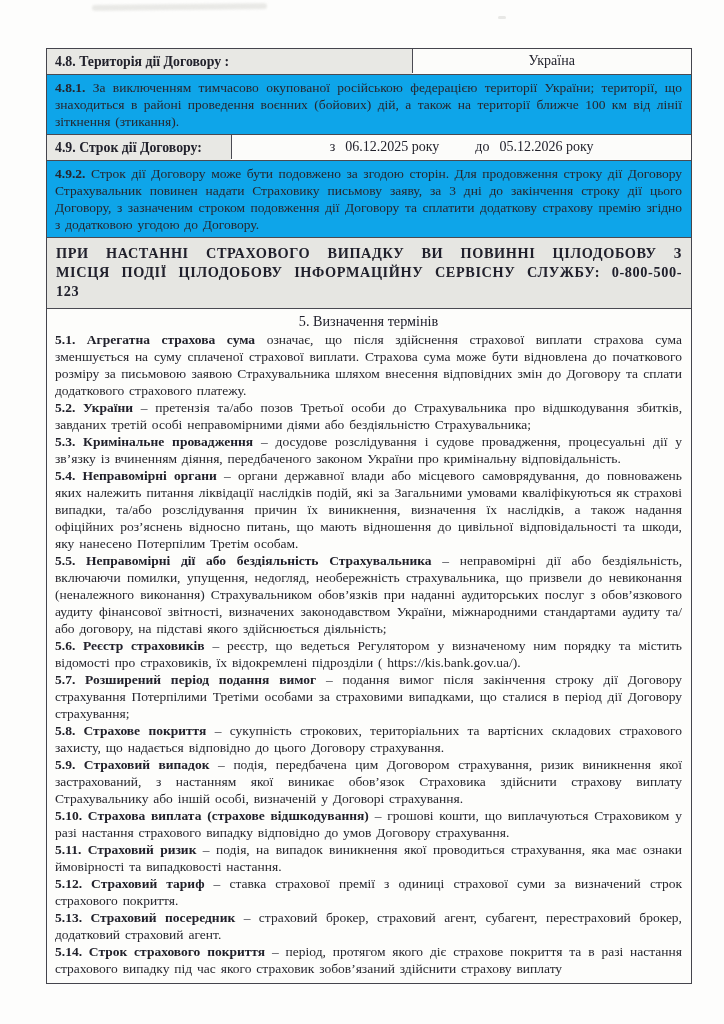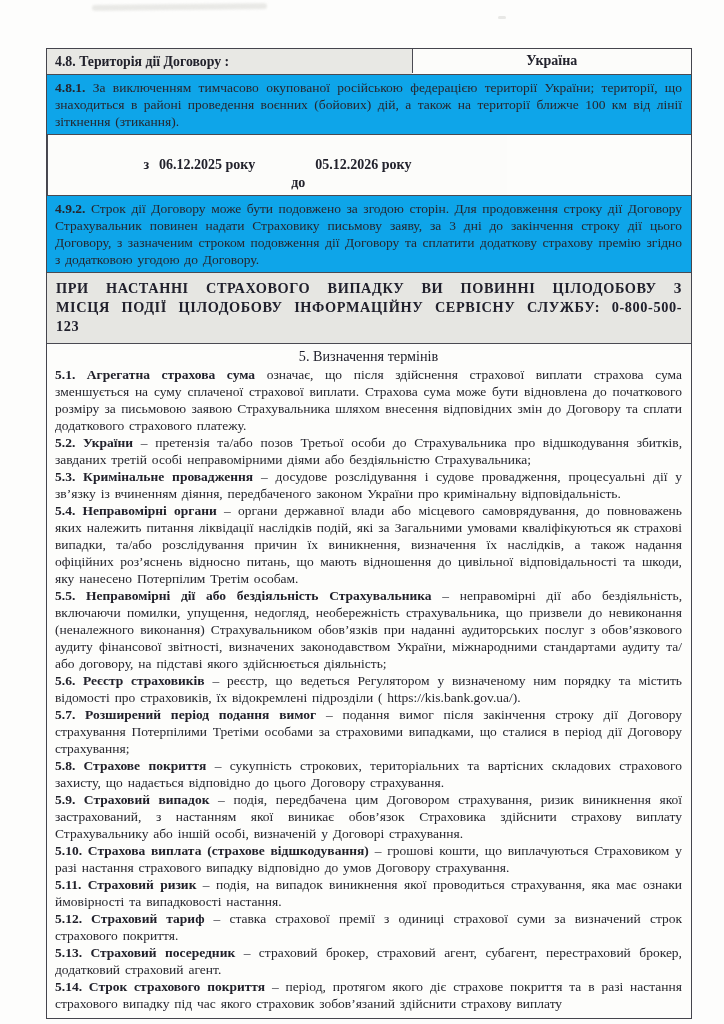--- a/index.html
+++ b/index.html
@@ -59,31 +59,31 @@
     padding: 5px 8px 4px 8px;
     box-sizing: border-box;
     color: #22222c;
   }
   .value-cell {
     border-left: 1.4px solid #4a4a52;
     background: #fcfcfa;
     display: flex;
     align-items: center;
     justify-content: center;
-    font-weight: bold;
+    font-weight: normal;
     font-size: 14px;
     padding: 4px 20px;
     box-sizing: border-box;
     color: #22222c;
   }
   .cell-48-label { width: 56.6%; }
   .cell-48-value { width: 43.4%; }
   .cell-49-label { width: 28.6%; }
   .cell-49-value { width: 71.4%; gap: 10px; }
-  .to-group { margin-left: 26px; margin-top: 36px; }
+  .to-group { margin-left: 26px; }
   .text-row {
     padding: 4px 9px 4px 8px;
     box-sizing: border-box;
     background: #0ea5e9;
   }
   .text-row.tinted { background: #f4f4f1; }
   .text-row p {
     margin: 0;
     font-size: 13.5px;
     line-height: 17px;
@@ -144,20 +144,21 @@
     </div>
 
     <div class="t-row text-row">
       <p>
         <span class="num-bold">4.8.1.</span>
         <span>За виключенням тимчасово окупованої російською федерацією території України; території, що знаходиться в районі проведення воєнних (бойових) дій, а також на території ближче 100 км від лінії зіткнення (зтикання).</span>
       </p>
     </div>
 
     <div class="t-row split-row">
+      <div class="label-cell cell-49-label">4.9. Строк дії Договору:</div>
       <div class="value-cell cell-49-value">
         <span>з</span>
         <span>06.12.2025 року</span>
         <span class="to-group">до</span>
         <span>05.12.2026 року</span>
       </div>
     </div>
 
 
     <div class="t-row text-row">

